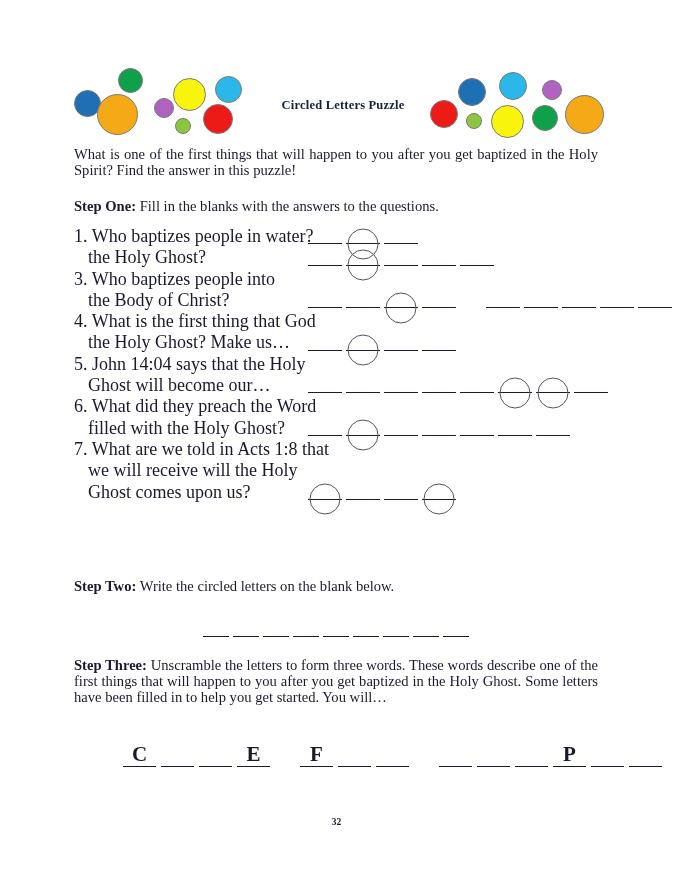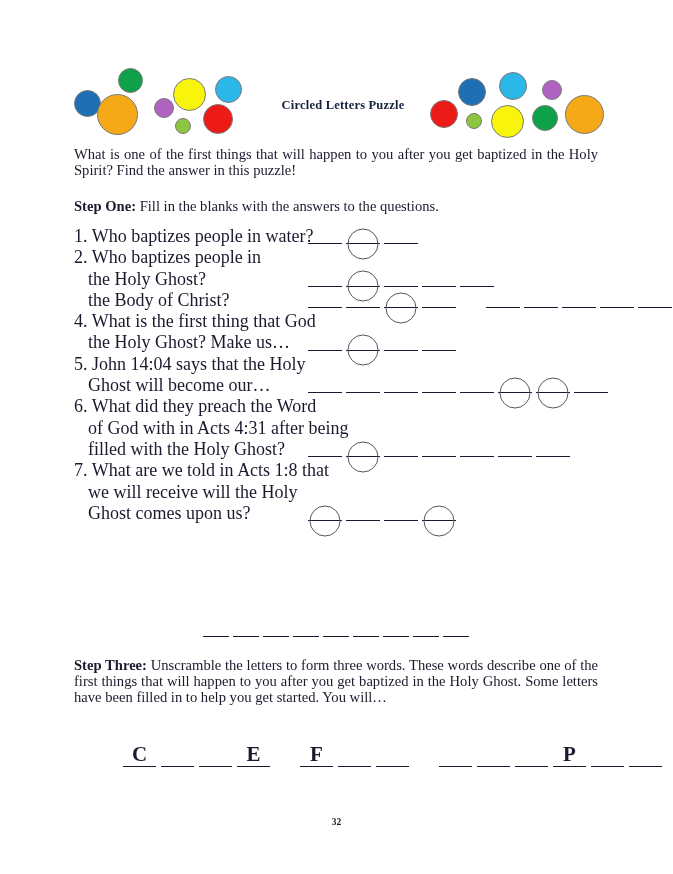--- a/index.html
+++ b/index.html
@@ -229,35 +229,35 @@
         <span class="qtext">1. Who baptizes people in water?</span>
         <div class="ansline">
           <span class="blank" style="width: 34px;"></span>
           <span class="blank" style="width: 34px;">
             <span class="circ"></span>
           </span>
           <span class="blank" style="width: 34px;"></span>
         </div>
       </div>
       <div class="qrow">
-        <span class="qtext">2. Who baptizes people in</span>
-      </div>
-      <div class="qrow">
         <span class="qtext indent">the Holy Ghost?</span>
         <div class="ansline">
           <span class="blank" style="width: 34px;"></span>
           <span class="blank" style="width: 34px;">
             <span class="circ"></span>
           </span>
           <span class="blank" style="width: 34px;"></span>
           <span class="blank" style="width: 34px;"></span>
           <span class="blank" style="width: 34px;"></span>
         </div>
       </div>
       <div class="qrow">
+        <span class="qtext">3. Who baptizes people into</span>
+      </div>
+      <div class="qrow">
         <span class="qtext indent">the Body of Christ?</span>
         <div class="ansline">
           <span class="blank" style="width: 34px;"></span>
           <span class="blank" style="width: 34px;"></span>
           <span class="blank" style="width: 34px;">
             <span class="circ"></span>
           </span>
           <span class="blank" style="width: 34px;"></span>
           <span class="blank gap" style="width: 22px;"></span>
           <span class="blank" style="width: 34px;"></span>
@@ -298,23 +298,20 @@
           <span class="blank" style="width: 34px;">
             <span class="circ"></span>
           </span>
           <span class="blank" style="width: 34px;"></span>
         </div>
       </div>
       <div class="qrow">
         <span class="qtext">6. What did they preach the Word</span>
       </div>
       <div class="qrow">
-        <span class="qtext indent">of God with in Acts 4:31 after being</span>
-      </div>
-      <div class="qrow">
         <span class="qtext indent">filled with the Holy Ghost?</span>
         <div class="ansline">
           <span class="blank" style="width: 34px;"></span>
           <span class="blank" style="width: 34px;">
             <span class="circ"></span>
           </span>
           <span class="blank" style="width: 34px;"></span>
           <span class="blank" style="width: 34px;"></span>
           <span class="blank" style="width: 34px;"></span>
           <span class="blank" style="width: 34px;"></span>
@@ -335,20 +332,23 @@
           </span>
           <span class="blank" style="width: 34px;"></span>
           <span class="blank" style="width: 34px;"></span>
           <span class="blank" style="width: 34px;">
             <span class="circ"></span>
           </span>
         </div>
       </div>
     </div>
 
+  <div class="para step-two">
+    <span class="lbl">Step Two:</span><span> Write the circled letters on the blank below.</span>
+  </div>
   <div class="steptwo-line">
       <span class="blank" style="width: 26px;"></span>
       <span class="blank" style="width: 26px;"></span>
       <span class="blank" style="width: 26px;"></span>
       <span class="blank" style="width: 26px;"></span>
       <span class="blank" style="width: 26px;"></span>
       <span class="blank" style="width: 26px;"></span>
       <span class="blank" style="width: 26px;"></span>
       <span class="blank" style="width: 26px;"></span>
       <span class="blank" style="width: 26px;"></span>

